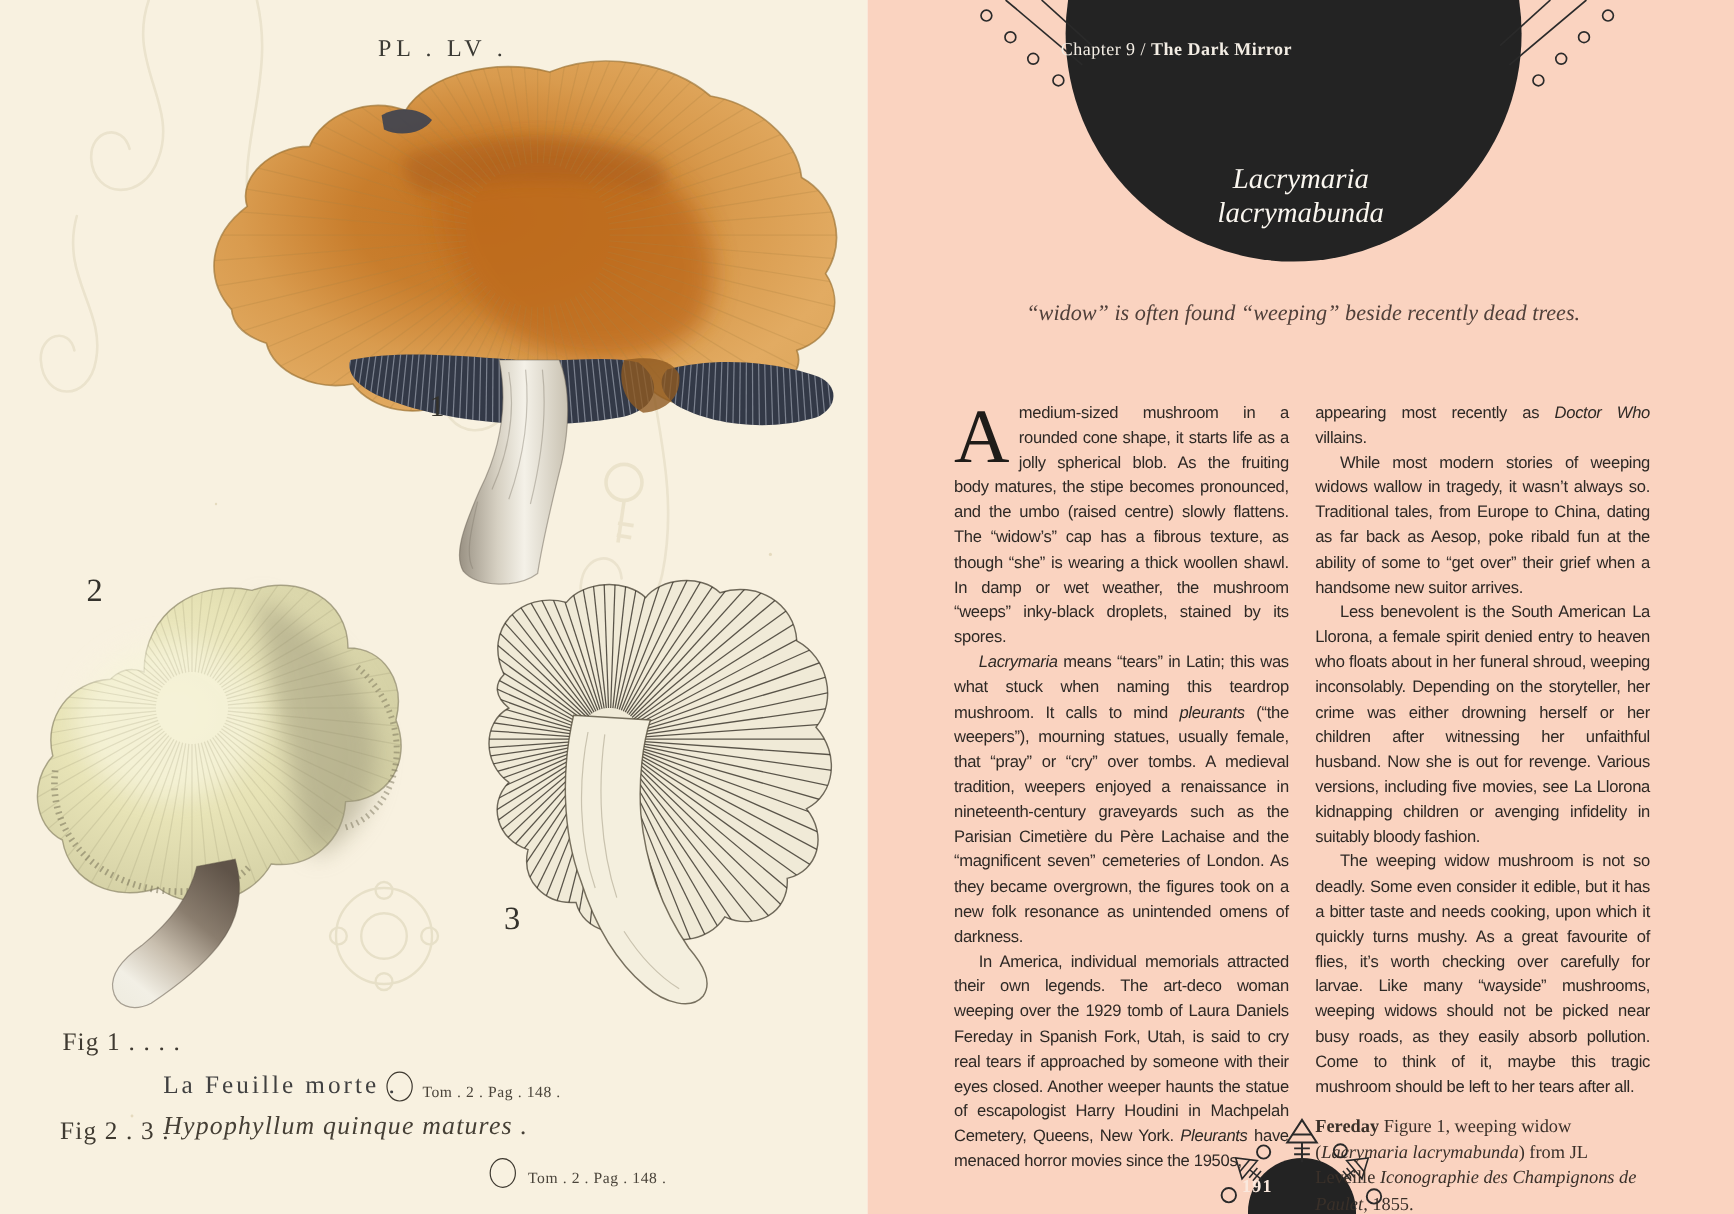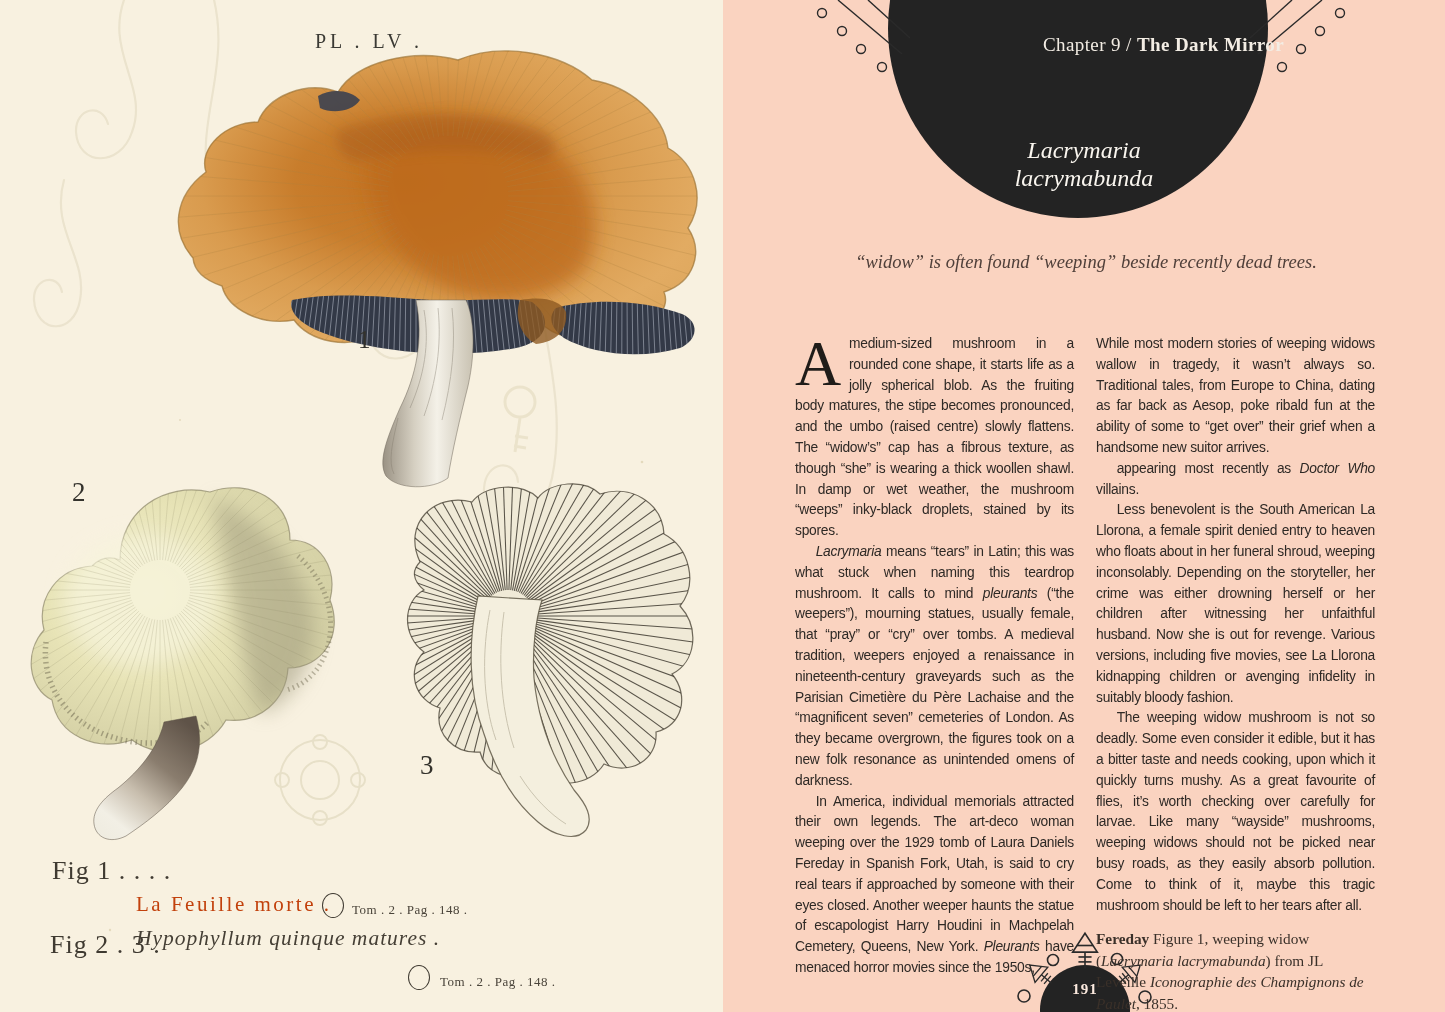--- a/index.html
+++ b/index.html
@@ -9,49 +9,49 @@
   .page-left{position:absolute;left:0;top:0;width:723px;height:1012px;background:#f8f1e0;}
   .page-right{position:absolute;left:723px;top:0;width:722px;height:1012px;background:#fad3c0;}
   svg{position:absolute;left:0;top:0;}
   
   .plate-label{position:absolute;left:315px;top:30px;font-size:20px;letter-spacing:4px;
                color:#3b3a34;}
   .fig-num{position:absolute;font-size:25px;color:#34322c;}
   #fig1-num{left:358px;top:326px;}
   #fig2-num{left:72px;top:477px;font-size:27px;}
   #fig3-num{left:420px;top:750px;font-size:27px;}
-  .cap-fig{position:absolute;font-size:26px;letter-spacing:1px;color:#3f3a31;}
+  .cap-fig{position:absolute;font-size:21px;letter-spacing:1px;color:#3f3a31;}
   .cap-latin{position:absolute;font-style:italic;font-size:21.5px;letter-spacing:1px;color:#45403{}7;color:#453f35;}
-  .cap-common{position:absolute;font-size:21px;letter-spacing:2.5px;color:#c2410c;}
+  .cap-common{position:absolute;font-size:21px;letter-spacing:2.5px;color:#404040;}
   .cap-ref{position:absolute;font-size:13px;letter-spacing:.5px;color:#4a443a;}
   .ref-circle{position:absolute;width:20px;height:23px;border:1.6px solid #3e3930;border-radius:50%;}
   
-  .chapter{position:absolute;left:884px;top:34px;width:400px;text-align:right;
-           font-size:19px;color:#f3ede4;letter-spacing:.4px;}
+  .chapter{position:absolute;left:884px;top:34px;width:400px;text-align:left;
+           font-size:15px;color:#f3ede4;letter-spacing:.4px;}
   .chapter .bd{font-weight:bold;}
   .big-title{position:absolute;left:824px;top:78px;width:520px;text-align:center;
              font-weight:bold;font-size:45px;color:#fdfbf7;}
   .species{position:absolute;left:884px;top:136px;width:400px;text-align:center;
            font-style:italic;font-size:24px;line-height:28px;color:#faf6ef;}
   .intro{position:absolute;left:806px;top:248px;width:560px;text-align:center;
          font-style:italic;font-size:18.5px;line-height:28px;color:#50403a;}
   .col{position:absolute;top:334px;width:279px;text-align:justify;
        font-family:"Liberation Sans",sans-serif;font-size:13.8px;line-height:20.8px;
        letter-spacing:-0.25px;color:#2e2925;}
   #col1{left:795px;}
   #col2{left:1096px;}
   .col p{margin:0;}
   .col p + p{text-indent:1.5em;}
   .it{font-style:italic;}
   .bd{font-weight:bold;}
   .dropcap{float:left;font-family:"Liberation Serif",serif;font-size:64px;line-height:52px;
            padding:4px 8px 0 0;color:#1f1c19;}
   .fig-note{margin-top:12px;font-family:"Liberation Serif",serif;font-size:15.3px;
             line-height:21.5px;letter-spacing:0;text-align:left;color:#3a3029;}
-  .page-num{position:absolute;left:1035px;top:981px;width:100px;text-align:center;
+  .page-num{position:absolute;left:1035px;top:981px;width:100px;
             font-weight:bold;font-size:15px;letter-spacing:1px;color:#fbe9de;}
 </style>
 </head>
 <body>
 
 <div id="stage">
 
   <div class="page-left">
     <svg width="723" height="1012" viewBox="0 0 723 1012">
       <defs>
@@ -581,21 +581,21 @@
     <div>“widow” is often found “weeping” beside recently dead trees.</div>
   </div>
 
   <div class="col" id="col1">
     <p class="para"><span class="dropcap">A</span><span><span>medium-sized mushroom in a rounded cone shape, it starts life as a jolly spherical blob. As the fruiting body matures, the stipe becomes pronounced, and the umbo (raised centre) slowly flattens. The “widow’s” cap has a fibrous texture, as though “she” is wearing a thick woollen shawl. In damp or wet weather, the mushroom “weeps” inky-black droplets, stained by its spores.</span></span></p>
     <p><span class="it">Lacrymaria</span><span> means “tears” in Latin; this was what stuck when naming this teardrop mushroom. It calls to mind </span><span class="it">pleurants</span><span> (“the weepers”), mourning statues, usually female, that “pray” or “cry” over tombs. A medieval tradition, weepers enjoyed a renaissance in nineteenth-century graveyards such as the Parisian Cimetière du Père Lachaise and the “magnificent seven” cemeteries of London. As they became overgrown, the figures took on a new folk resonance as unintended omens of darkness.</span></p>
     <p><span>In America, individual memorials attracted their own legends. The art-deco woman weeping over the 1929 tomb of Laura Daniels Fereday in Spanish Fork, Utah, is said to cry real tears if approached by someone with their eyes closed. Another weeper haunts the statue of escapologist Harry Houdini in Machpelah Cemetery, Queens, New York. </span><span class="it">Pleurants</span><span> have menaced horror movies since the 1950s,</span></p>
   </div>
 
   <div class="col" id="col2">
+    <p><span>appearing most recently as </span><span class="it">Doctor Who</span><span> villains.</span></p>
     <p><span>While most modern stories of weeping widows wallow in tragedy, it wasn’t always so. Traditional tales, from Europe to China, dating as far back as Aesop, poke ribald fun at the ability of some to “get over” their grief when a handsome new suitor arrives.</span></p>
-    <p><span>appearing most recently as </span><span class="it">Doctor Who</span><span> villains.</span></p>
     <p><span>Less benevolent is the South American La Llorona, a female spirit denied entry to heaven who floats about in her funeral shroud, weeping inconsolably. Depending on the storyteller, her crime was either drowning herself or her children after witnessing her unfaithful husband. Now she is out for revenge. Various versions, including five movies, see La Llorona kidnapping children or avenging infidelity in suitably bloody fashion.</span></p>
     <p><span>The weeping widow mushroom is not so deadly. Some even consider it edible, but it has a bitter taste and needs cooking, upon which it quickly turns mushy. As a great favourite of flies, it’s worth checking over carefully for larvae. Like many “wayside” mushrooms, weeping widows should not be picked near busy roads, as they easily absorb pollution. Come to think of it, maybe this tragic mushroom should be left to her tears after all.</span></p>
     <div class="fig-note"><span class="bd">Fereday</span><span> Figure 1, weeping widow (</span><span class="it">Lacrymaria lacrymabunda</span><span>) from  JL Leveille </span><span class="it">Iconographie des Champignons de Paulet</span><span>, 1855.</span></div>
   </div>
 
   <div class="page-num">191</div>
 </div>
 
 </body></html>

